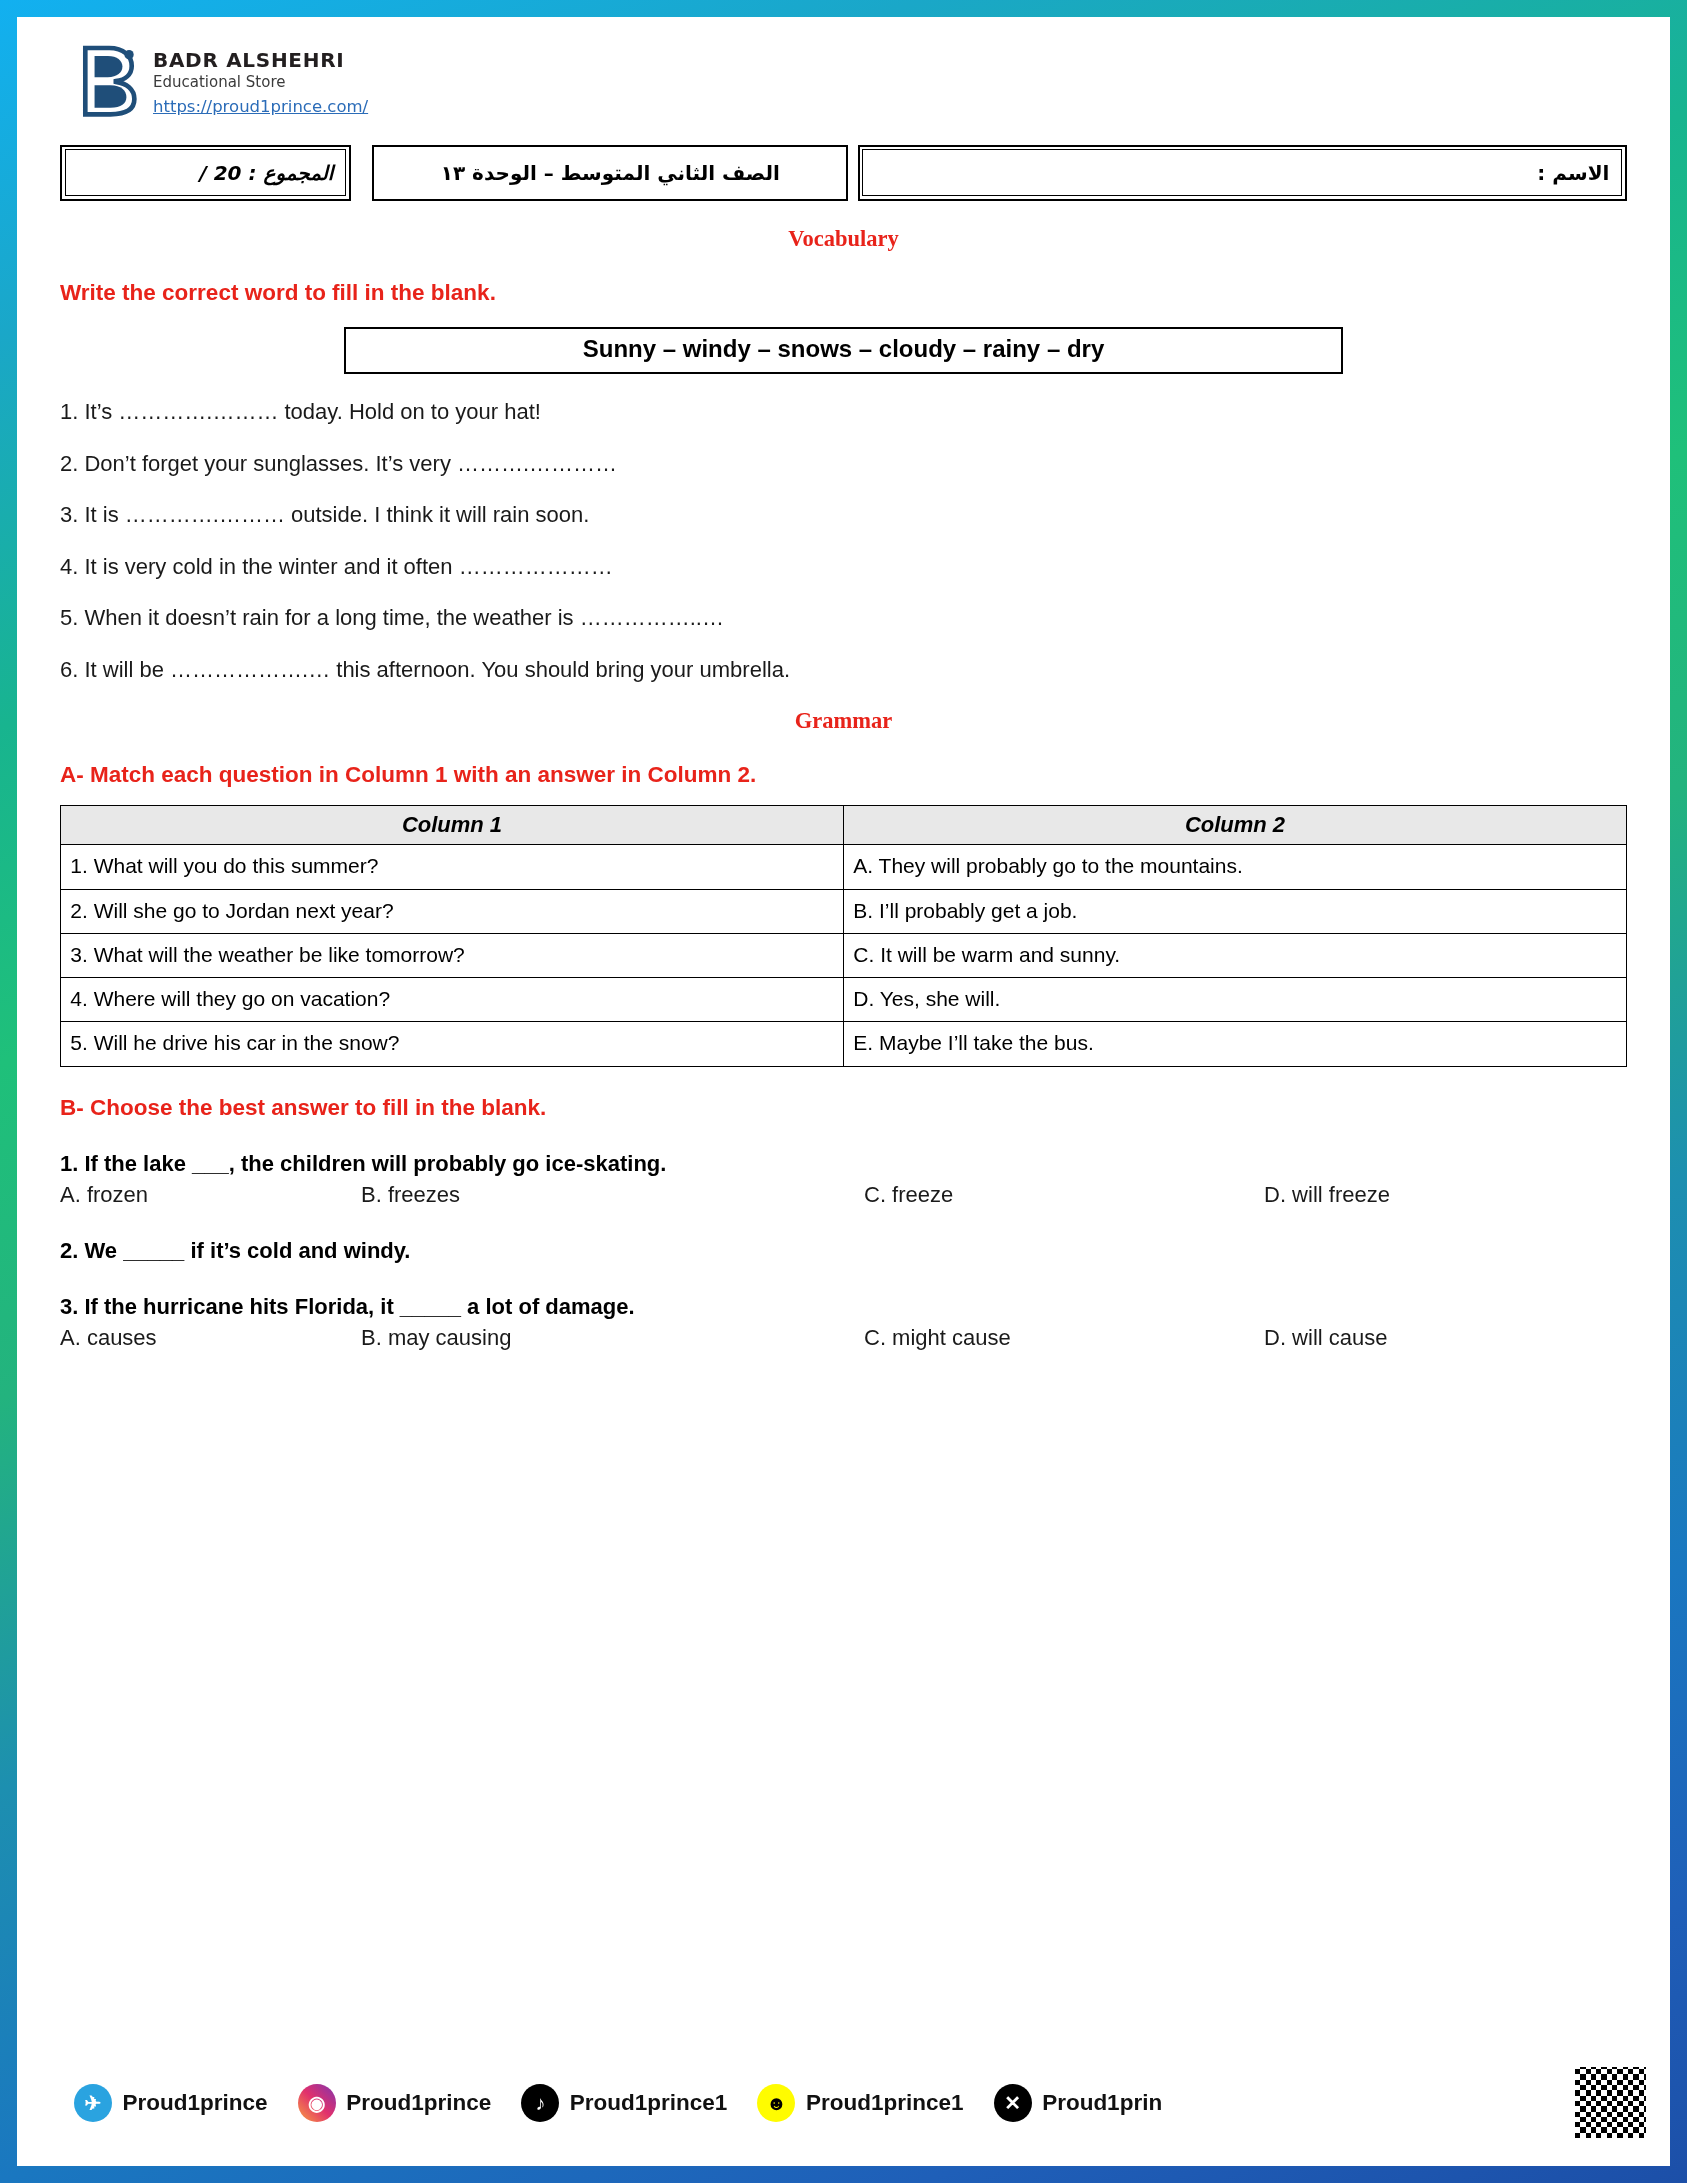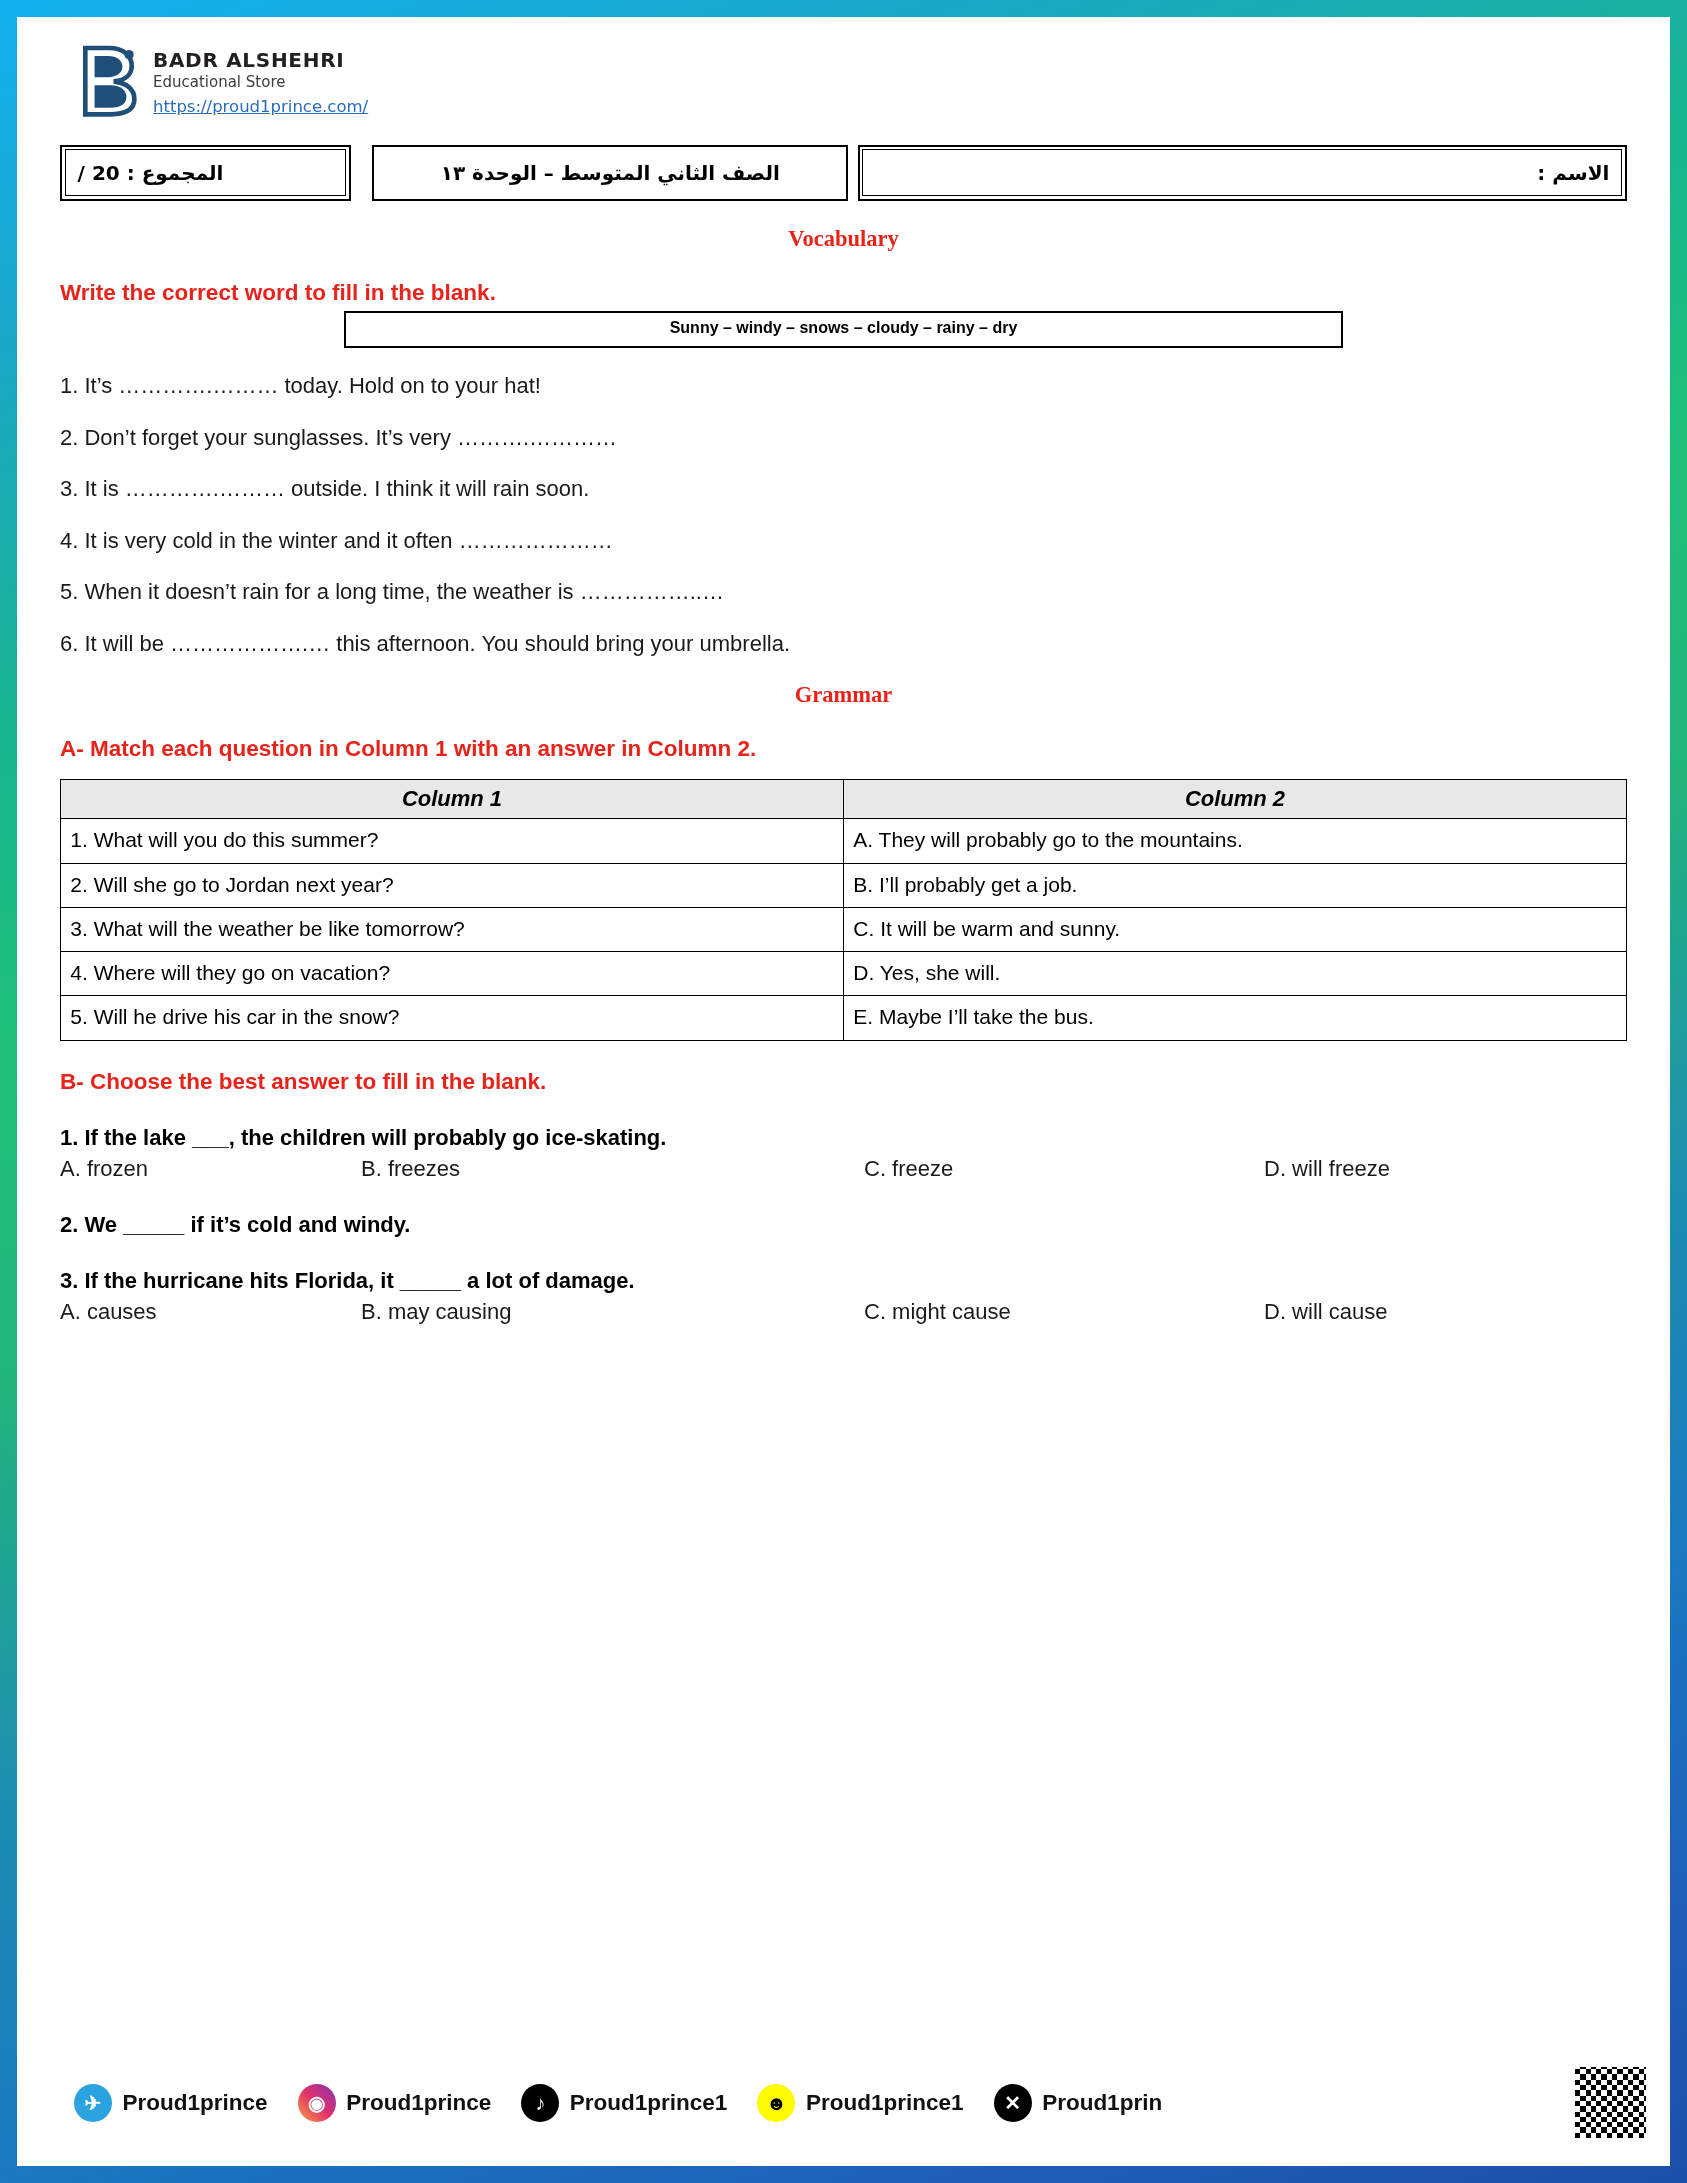--- a/index.html
+++ b/index.html
@@ -121,21 +121,21 @@
   .hbox-class {
     flex: 0 0 476px;
     height: 56px;
     margin-left: 12px;
   }
   .hbox-class .hbox-inner { justify-content: center; border: none; }
   .hbox-total {
     flex: 0 0 291px;
     height: 56px;
   }
-  .hbox-total .hbox-inner { justify-content: flex-end; }
+  .hbox-total .hbox-inner { justify-content: flex-start; font-style: italic; }
   .ar-text {
     font-family: "DejaVu Sans", sans-serif;
     font-size: 20px;
     font-weight: bold;
     color: #000;
     direction: rtl;
   }
 
   .section-title {
     text-align: center;
@@ -147,24 +147,24 @@
   }
   .instruction {
     color: #e8231a;
     font-weight: bold;
     font-size: 22.5px;
     margin-top: 28px;
   }
 
   .wordbank {
     border: 2px solid #000;
-    margin: 5px auto 0 auto;
+    margin: 21px auto 0 auto;
     width: 999px;
     text-align: center;
-    font-size: 16px;
+    font-size: 24px;
     font-weight: bold;
     color: #000;
     padding: 6.6px 0 9.3px 0;
     box-sizing: border-box;
   }
 
   .qline {
     font-size: 22px;
     color: #1a1a1a;
     margin-top: 24px;

